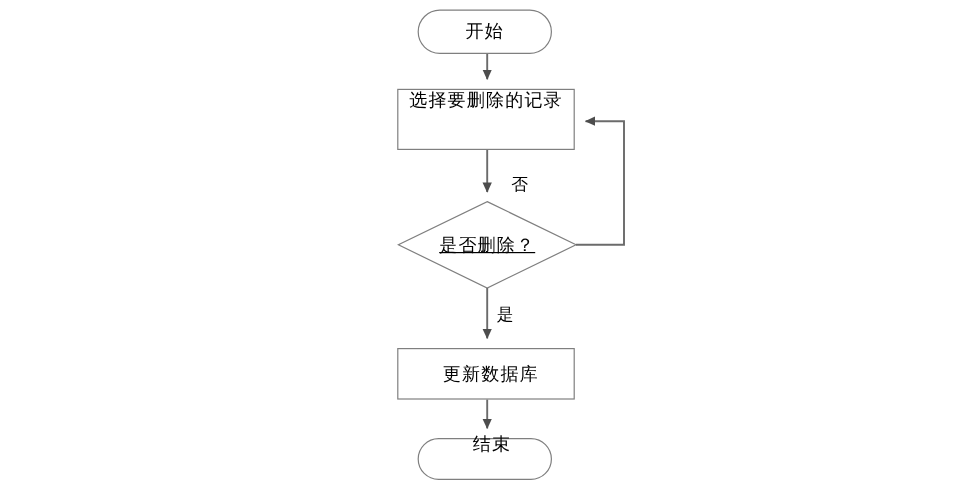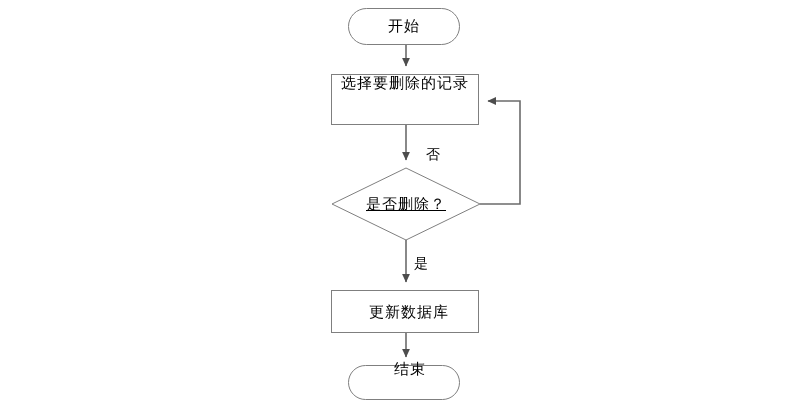--- a/index.html
+++ b/index.html
@@ -39,21 +39,21 @@
   }
   
   #label-start   { left: 348px; top: 19px;  width: 112px; }
   
   #label-select  { left: 331px; top: 76px;  width: 148px; }
   
   #label-decide  { left: 332px; top: 197px; width: 148px; text-decoration: underline; }
   
   #label-update  { left: 341px; top: 305px; width: 136px; }
   
-  #label-end     { left: 348px; top: 363px; width: 124px; font-family: Liberation Mono, monospace; }
+  #label-end     { left: 348px; top: 363px; width: 124px; }
   
   #label-no      { left: 426px; top: 147px; }
   #label-yes     { left: 414px; top: 256px; }
 </style>
 </head>
 <body>
 
 <svg id="flowchart-canvas" viewBox="0 0 808 405" xmlns="http://www.w3.org/2000/svg">
   <defs>
     <marker id="arrowhead" markerWidth="9" markerHeight="9" refX="8" refY="4.5" orient="auto" markerUnits="userSpaceOnUse">

